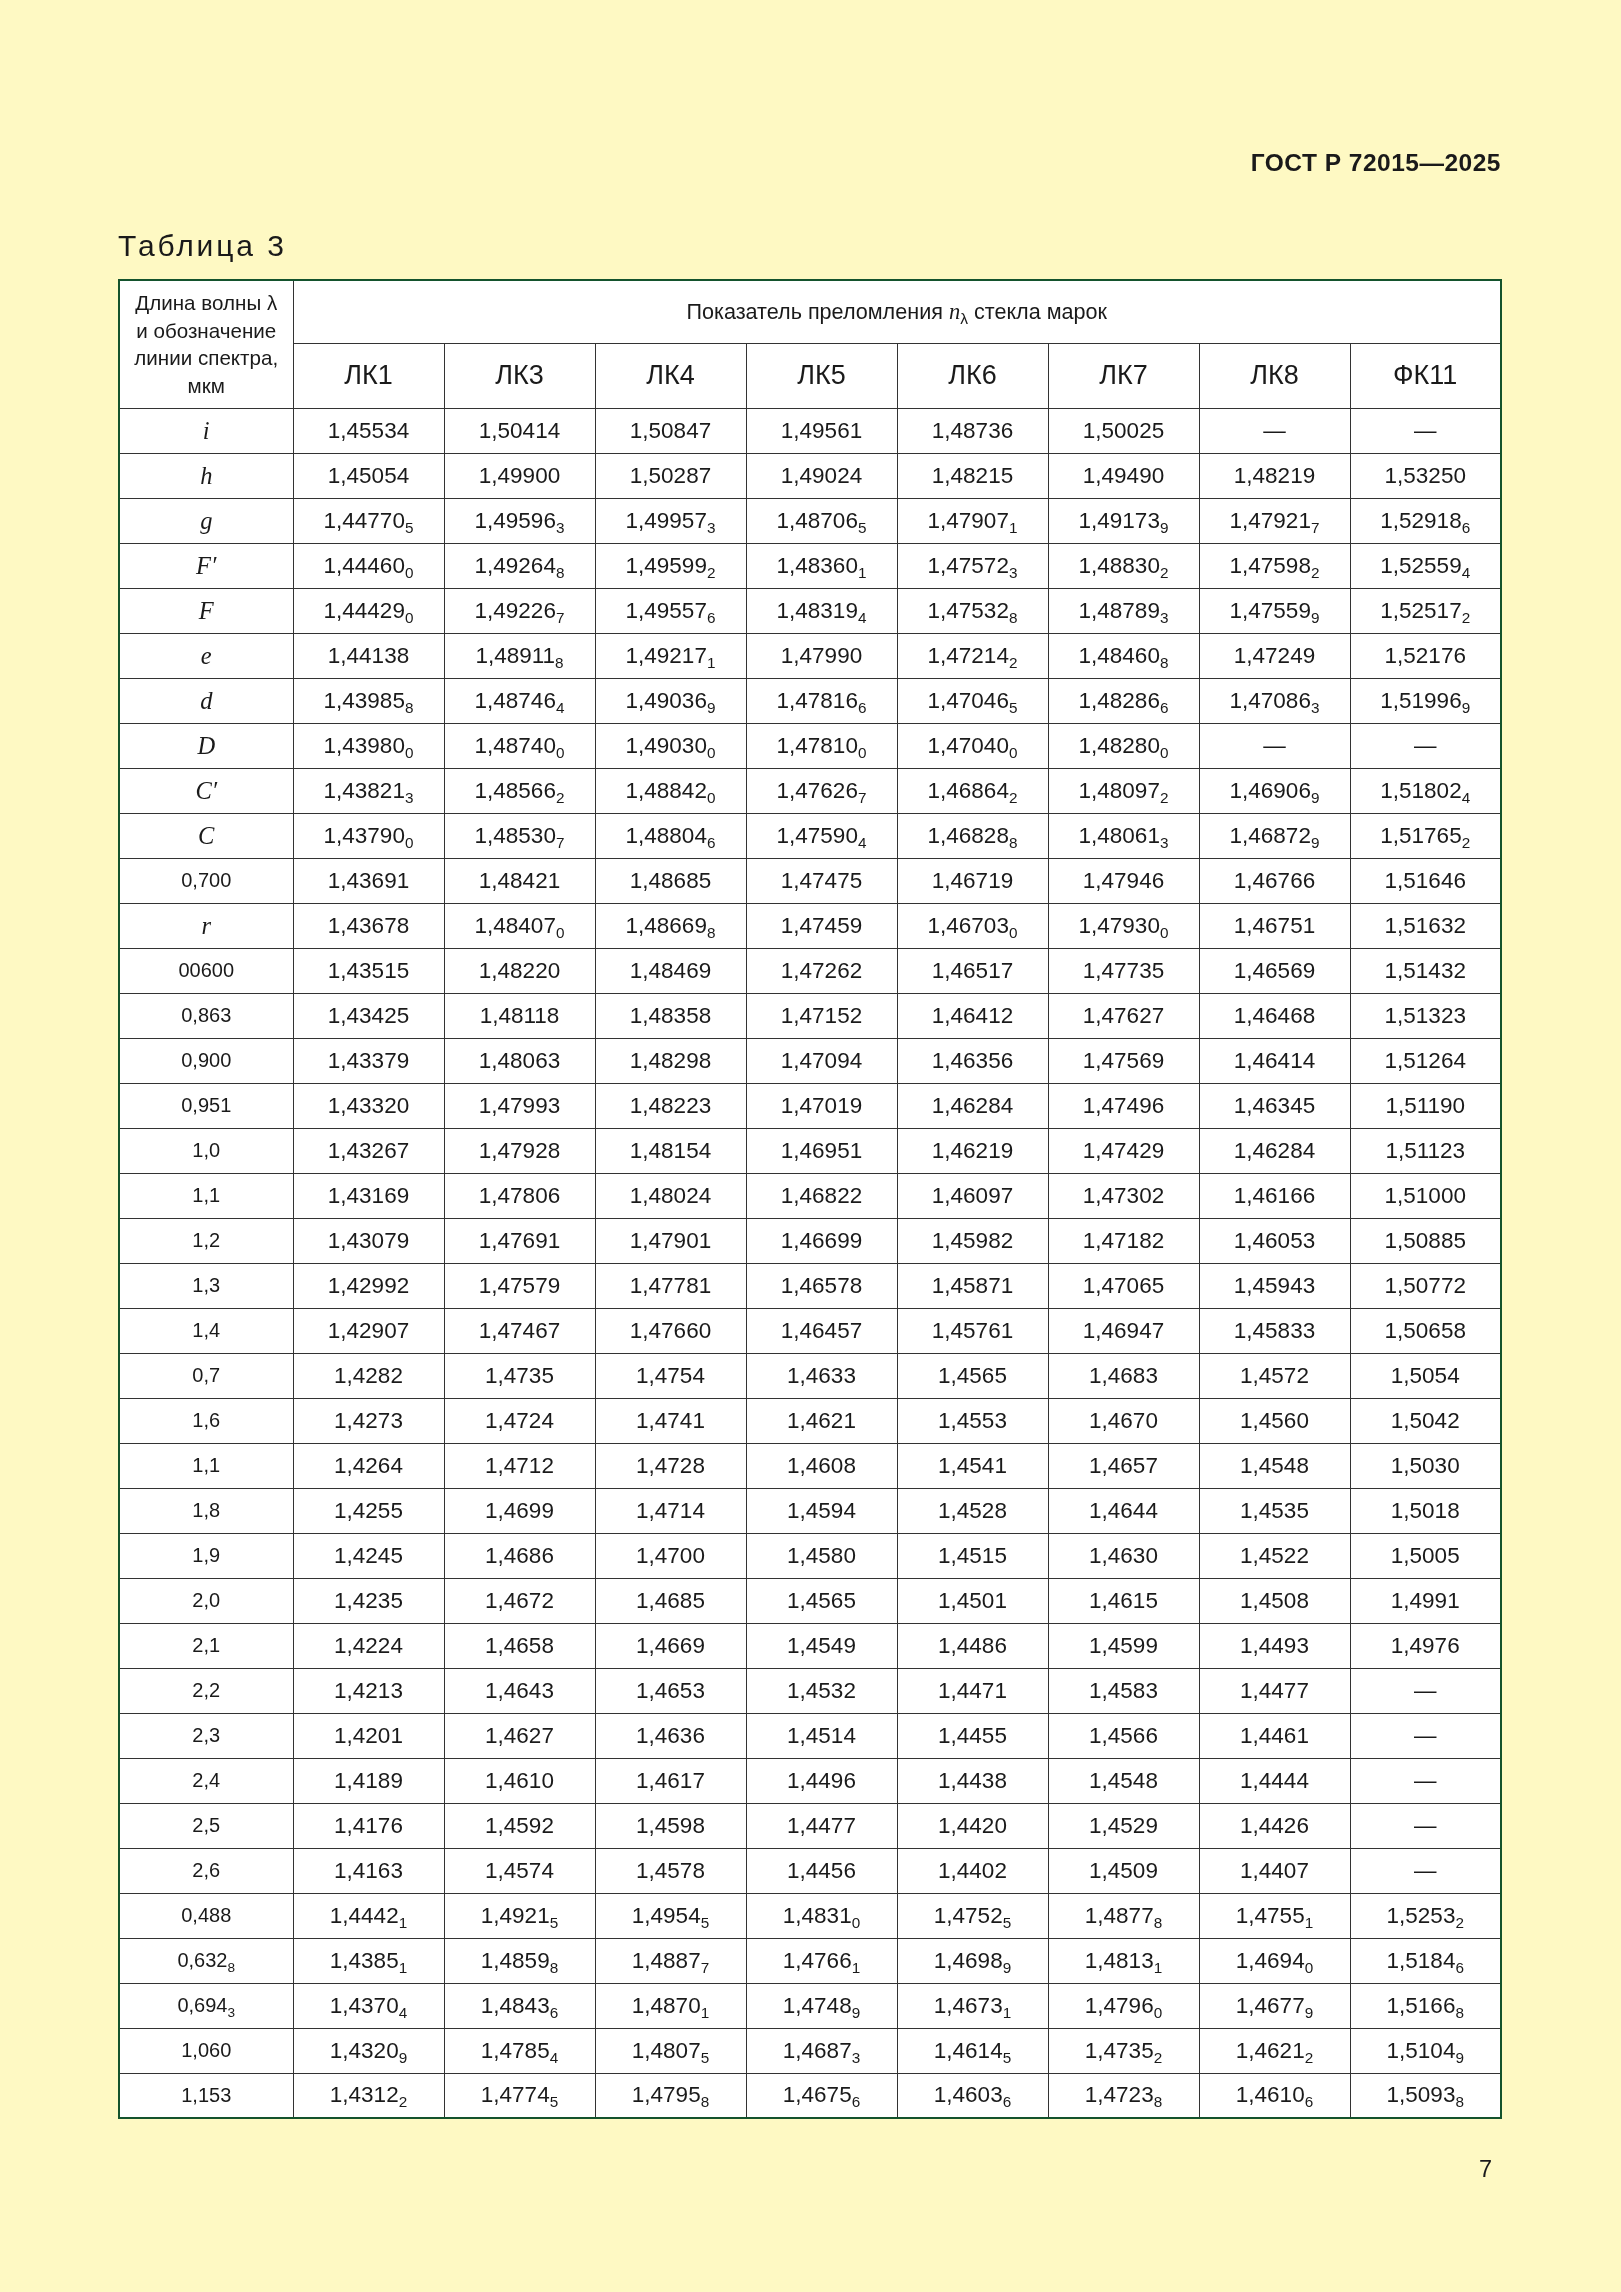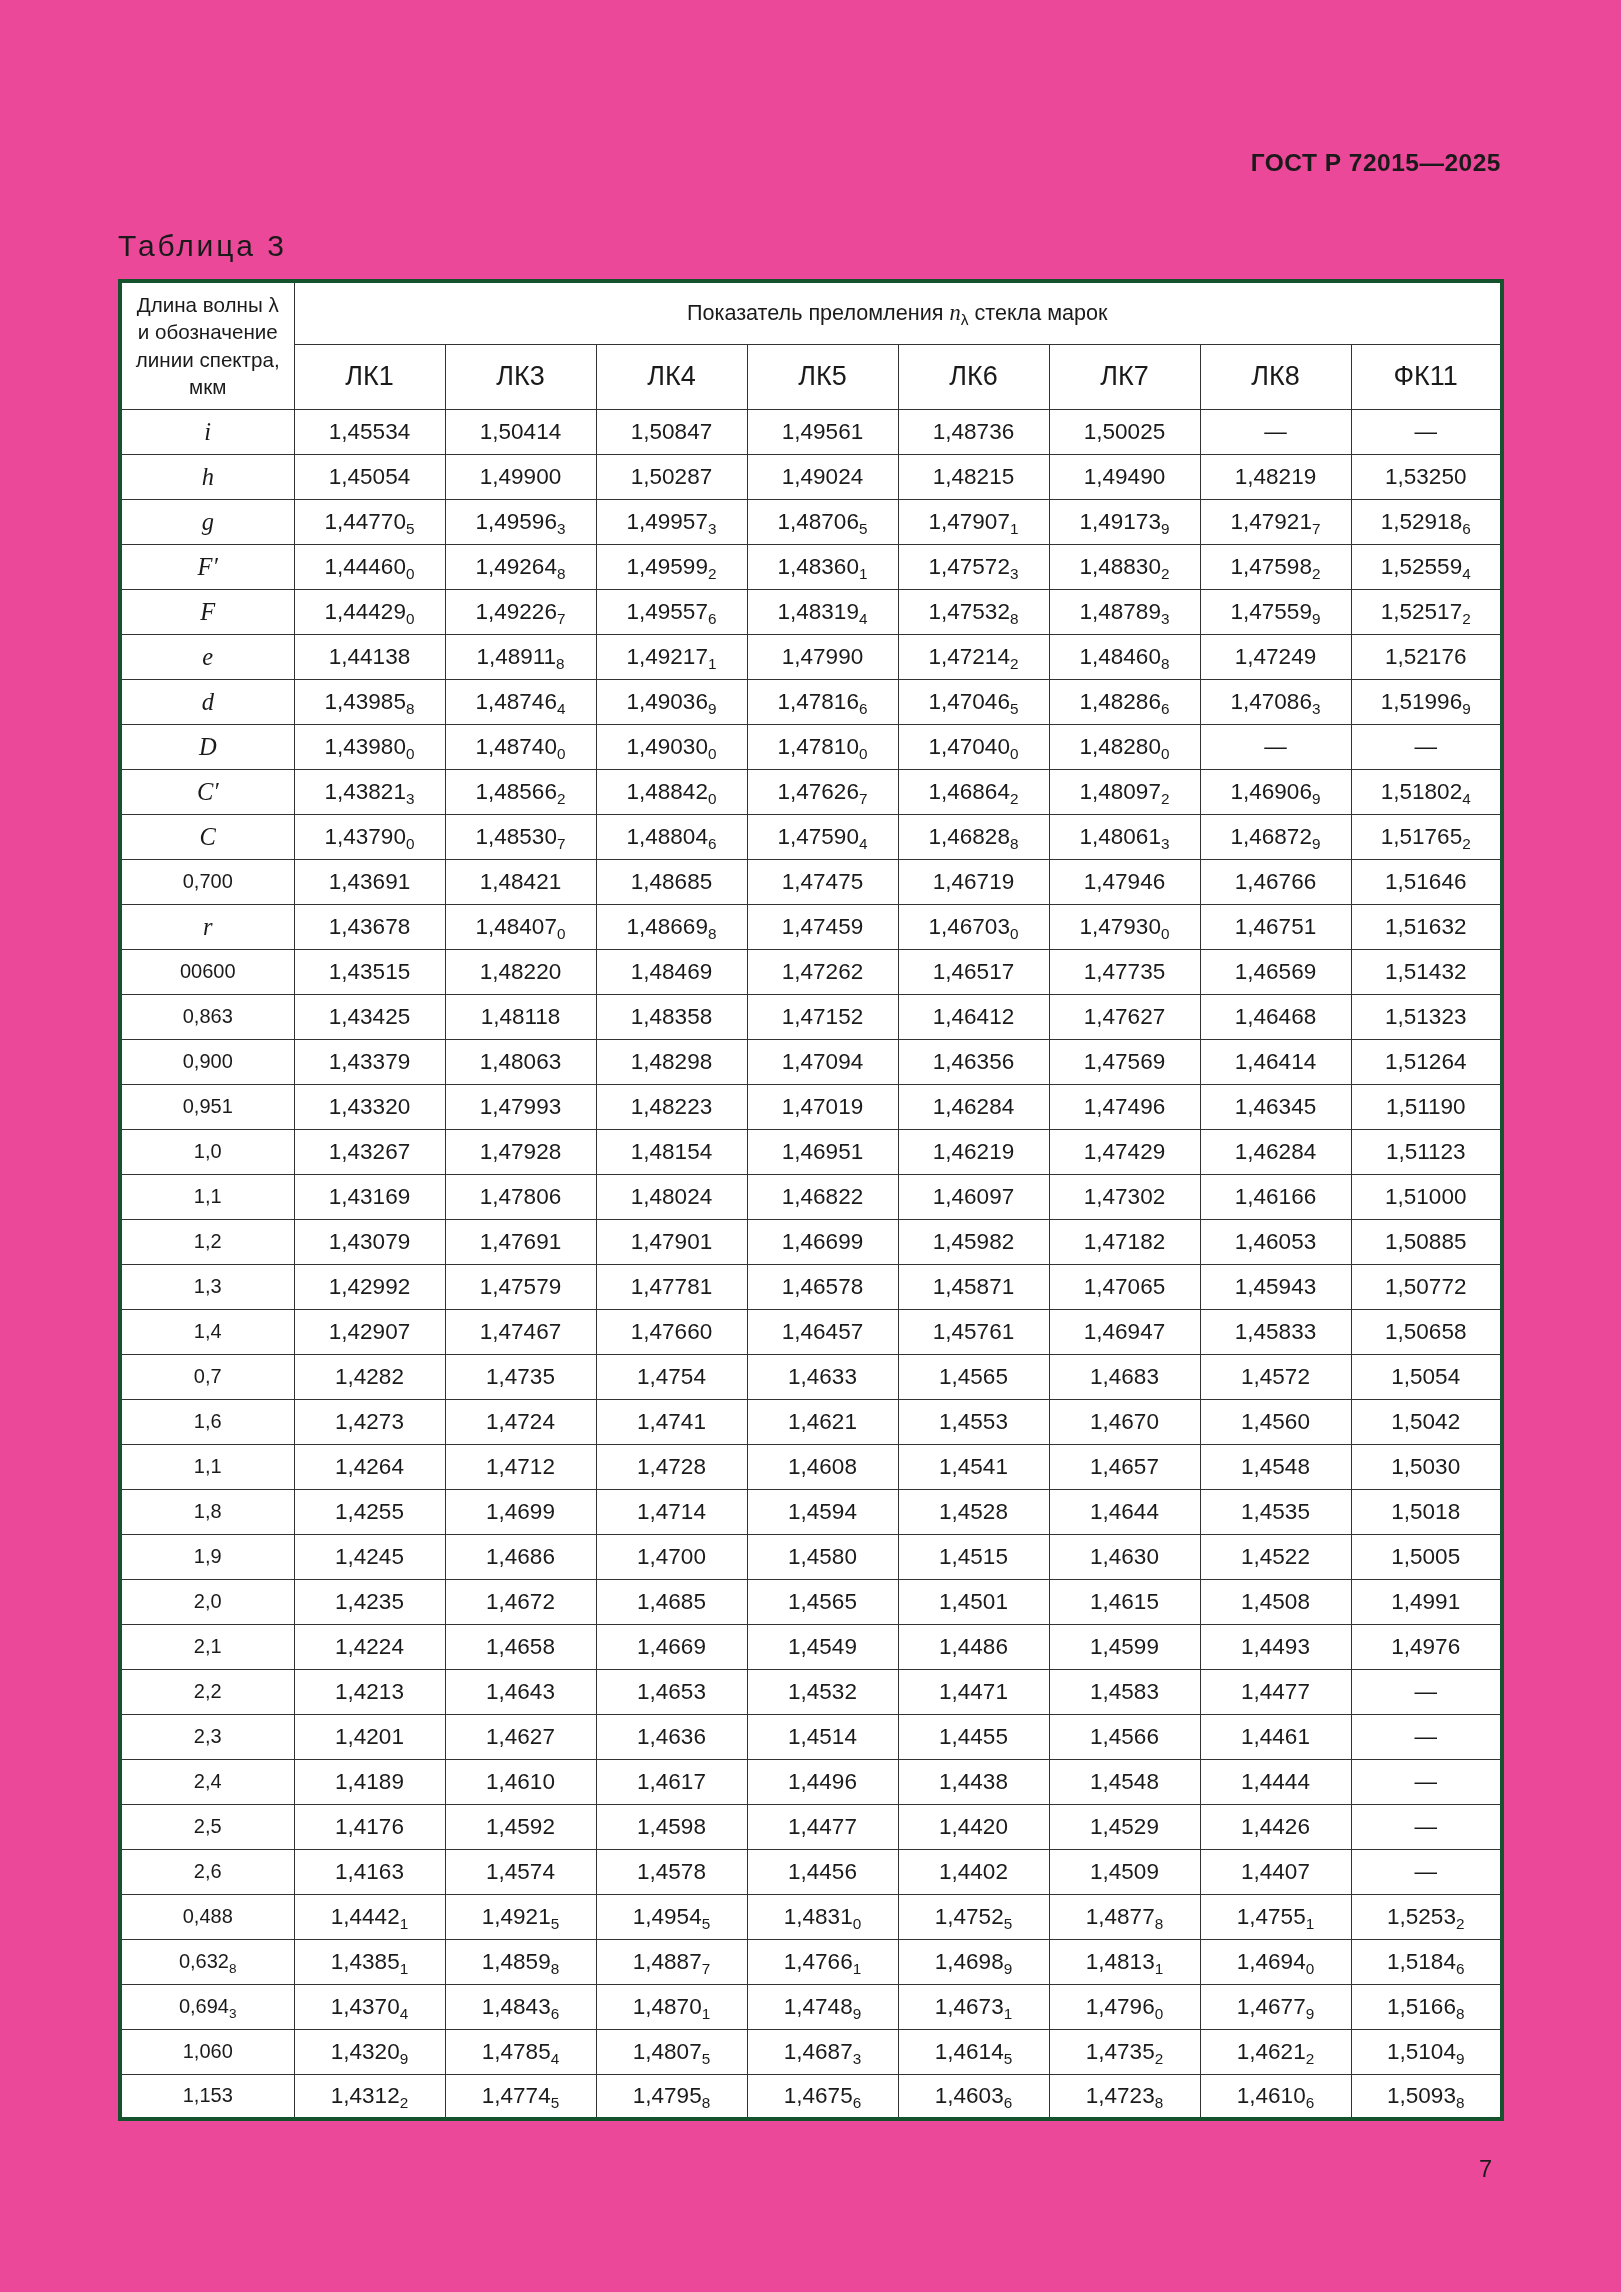--- a/index.html
+++ b/index.html
@@ -1,38 +1,38 @@
 <!DOCTYPE html>
 <html><head>
 <meta charset="utf-8">
 <style>
   * { margin:0; padding:0; box-sizing:border-box; }
   html,body { background:#ffffff; }
   .page {
     position:relative;
     width:1621px; height:2293px;
-    background:#ec4899;
+    background:#fef9c3;
     font-family:"Liberation Sans", sans-serif;
     color:#1a1a1a;
     overflow:hidden;
   }
   .doc-number {
     position:absolute; top:149px; right:120px;
     font-size:24.5px; font-weight:bold;
     letter-spacing:0.5px;
   }
   .caption {
     position:absolute; top:229px; left:118px;
     font-size:30px; letter-spacing:2.9px;
   }
   .tbl-wrap { position:absolute; top:279px; left:118px; }
   table {
     border-collapse:collapse;
     table-layout:fixed;
-    border:4px solid #14532d;
+    border:2px solid #14532d;
   }
   th, td {
     border:1px solid #333;
     text-align:center;
     vertical-align:middle;
     font-weight:normal;
     font-size:22.5px;
     padding:0 2px;
     background:#fff;
     color:#1a1a1a;

